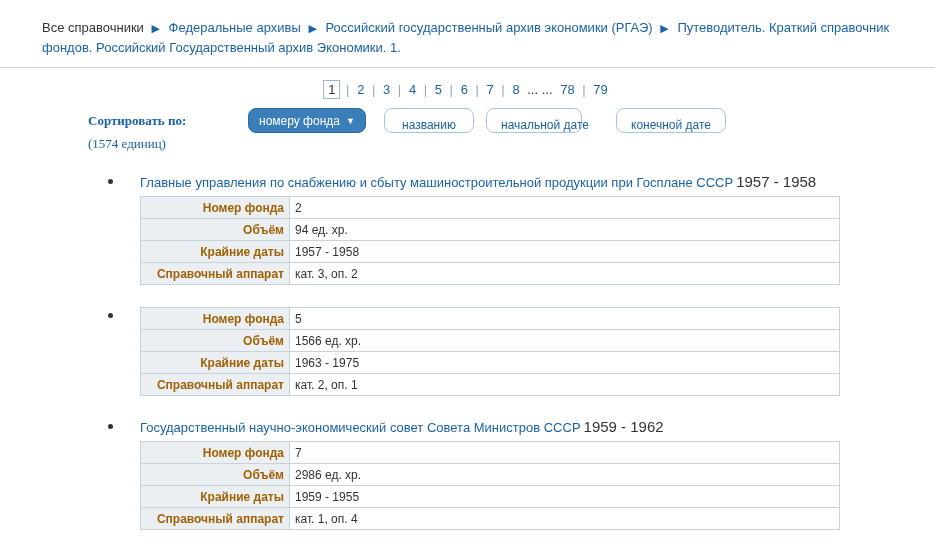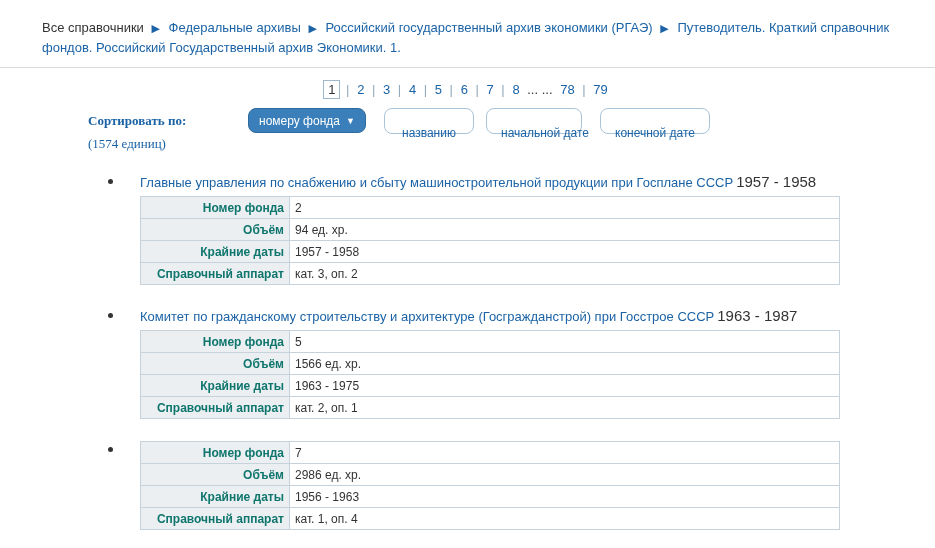--- a/index.html
+++ b/index.html
@@ -109,32 +109,32 @@
   .sort-btn.active {
     background: #3a7fba;
     color: #ffffff;
     border: 1px solid #2e6ca0;
     padding: 0 10px;
   }
   .sort-btn.plain {
     background: #ffffff;
     color: #1b63a6;
     border: 1px solid #a9c4d8;
-    padding: 12px 14px;
+    padding: 4px 14px;
   }
   .sort-btn .caret {
     display: inline-block;
     margin-left: 6px;
     font-size: 9px;
     vertical-align: middle;
   }
   #sort-fond  { left: 248px; }
   #sort-name  { left: 384px; width: 90px; }
   #sort-start { left: 486px; width: 96px; }
-  #sort-end   { left: 600px; width: 110px; }
+  #sort-end   { left: 616px; width: 110px; }
 
   
   .list {
     padding: 6px 0 0 0;
   }
   .fond-item {
     position: relative;
     margin: 0 0 22px 0;
     padding-left: 120px;
   }
@@ -171,21 +171,21 @@
     border: 1px solid #c6d3dd;
     padding: 2px 5px;
     height: 17px;
     vertical-align: middle;
   }
   table.fond-table td.k {
     width: 138px;
     background: #eceff1;
     text-align: right;
     font-weight: bold;
-    color: #0f766e;
+    color: #a16207;
     white-space: nowrap;
   }
   table.fond-table td.v {
     background: #ffffff;
     color: #333333;
   }
 </style>
 </head>
 <body>
 
@@ -259,63 +259,63 @@
         <tr>
           <td class="k">Справочный аппарат</td>
           <td class="v">кат. 3, оп. 2</td>
         </tr>
       </tbody>
         </table>
     </div>
 
     <div class="fond-item">
       <span class="bullet"></span>
+      <table class="fond-table">
+        <tbody>
+            <tr>
+          <td class="k">Номер фонда</td>
+          <td class="v">5</td>
+        </tr>
+        <tr>
+          <td class="k">Объём</td>
+          <td class="v">1566 ед. хр.</td>
+        </tr>
+        <tr>
+          <td class="k">Крайние даты</td>
+          <td class="v">1963 - 1975</td>
+        </tr>
+        <tr>
+          <td class="k">Справочный аппарат</td>
+          <td class="v">кат. 2, оп. 1</td>
+        </tr>
+      </tbody>
+        </table>
+    </div>
+
+    <div class="fond-item">
+      <span class="bullet"></span>
       <div class="fond-title">
-        <a class="t-link" href="#">Комитет по гражданскому строительству и архитектуре (Госгражданстрой) при Госстрое СССР</a><span class="t-dates">1963 - 1987</span>
+        <a class="t-link" href="#">Государственный научно-экономический совет Совета Министров СССР</a><span class="t-dates">1959 - 1962</span>
       </div>
       <table class="fond-table">
         <tbody>
             <tr>
           <td class="k">Номер фонда</td>
-          <td class="v">5</td>
+          <td class="v">7</td>
         </tr>
         <tr>
           <td class="k">Объём</td>
-          <td class="v">1566 ед. хр.</td>
+          <td class="v">2986 ед. хр.</td>
         </tr>
         <tr>
           <td class="k">Крайние даты</td>
-          <td class="v">1963 - 1975</td>
+          <td class="v">1959 - 1955</td>
         </tr>
         <tr>
           <td class="k">Справочный аппарат</td>
-          <td class="v">кат. 2, оп. 1</td>
+          <td class="v">кат. 1, оп. 4</td>
         </tr>
       </tbody>
         </table>
     </div>
 
-    <div class="fond-item">
-      <span class="bullet"></span>
-      <table class="fond-table">
-        <tbody>
-            <tr>
-          <td class="k">Номер фонда</td>
-          <td class="v">7</td>
-        </tr>
-        <tr>
-          <td class="k">Объём</td>
-          <td class="v">2986 ед. хр.</td>
-        </tr>
-        <tr>
-          <td class="k">Крайние даты</td>
-          <td class="v">1956 - 1963</td>
-        </tr>
-        <tr>
-          <td class="k">Справочный аппарат</td>
-          <td class="v">кат. 1, оп. 4</td>
-        </tr>
-      </tbody>
-        </table>
-    </div>
-
   </div>
 </div>
 
 </body></html>

